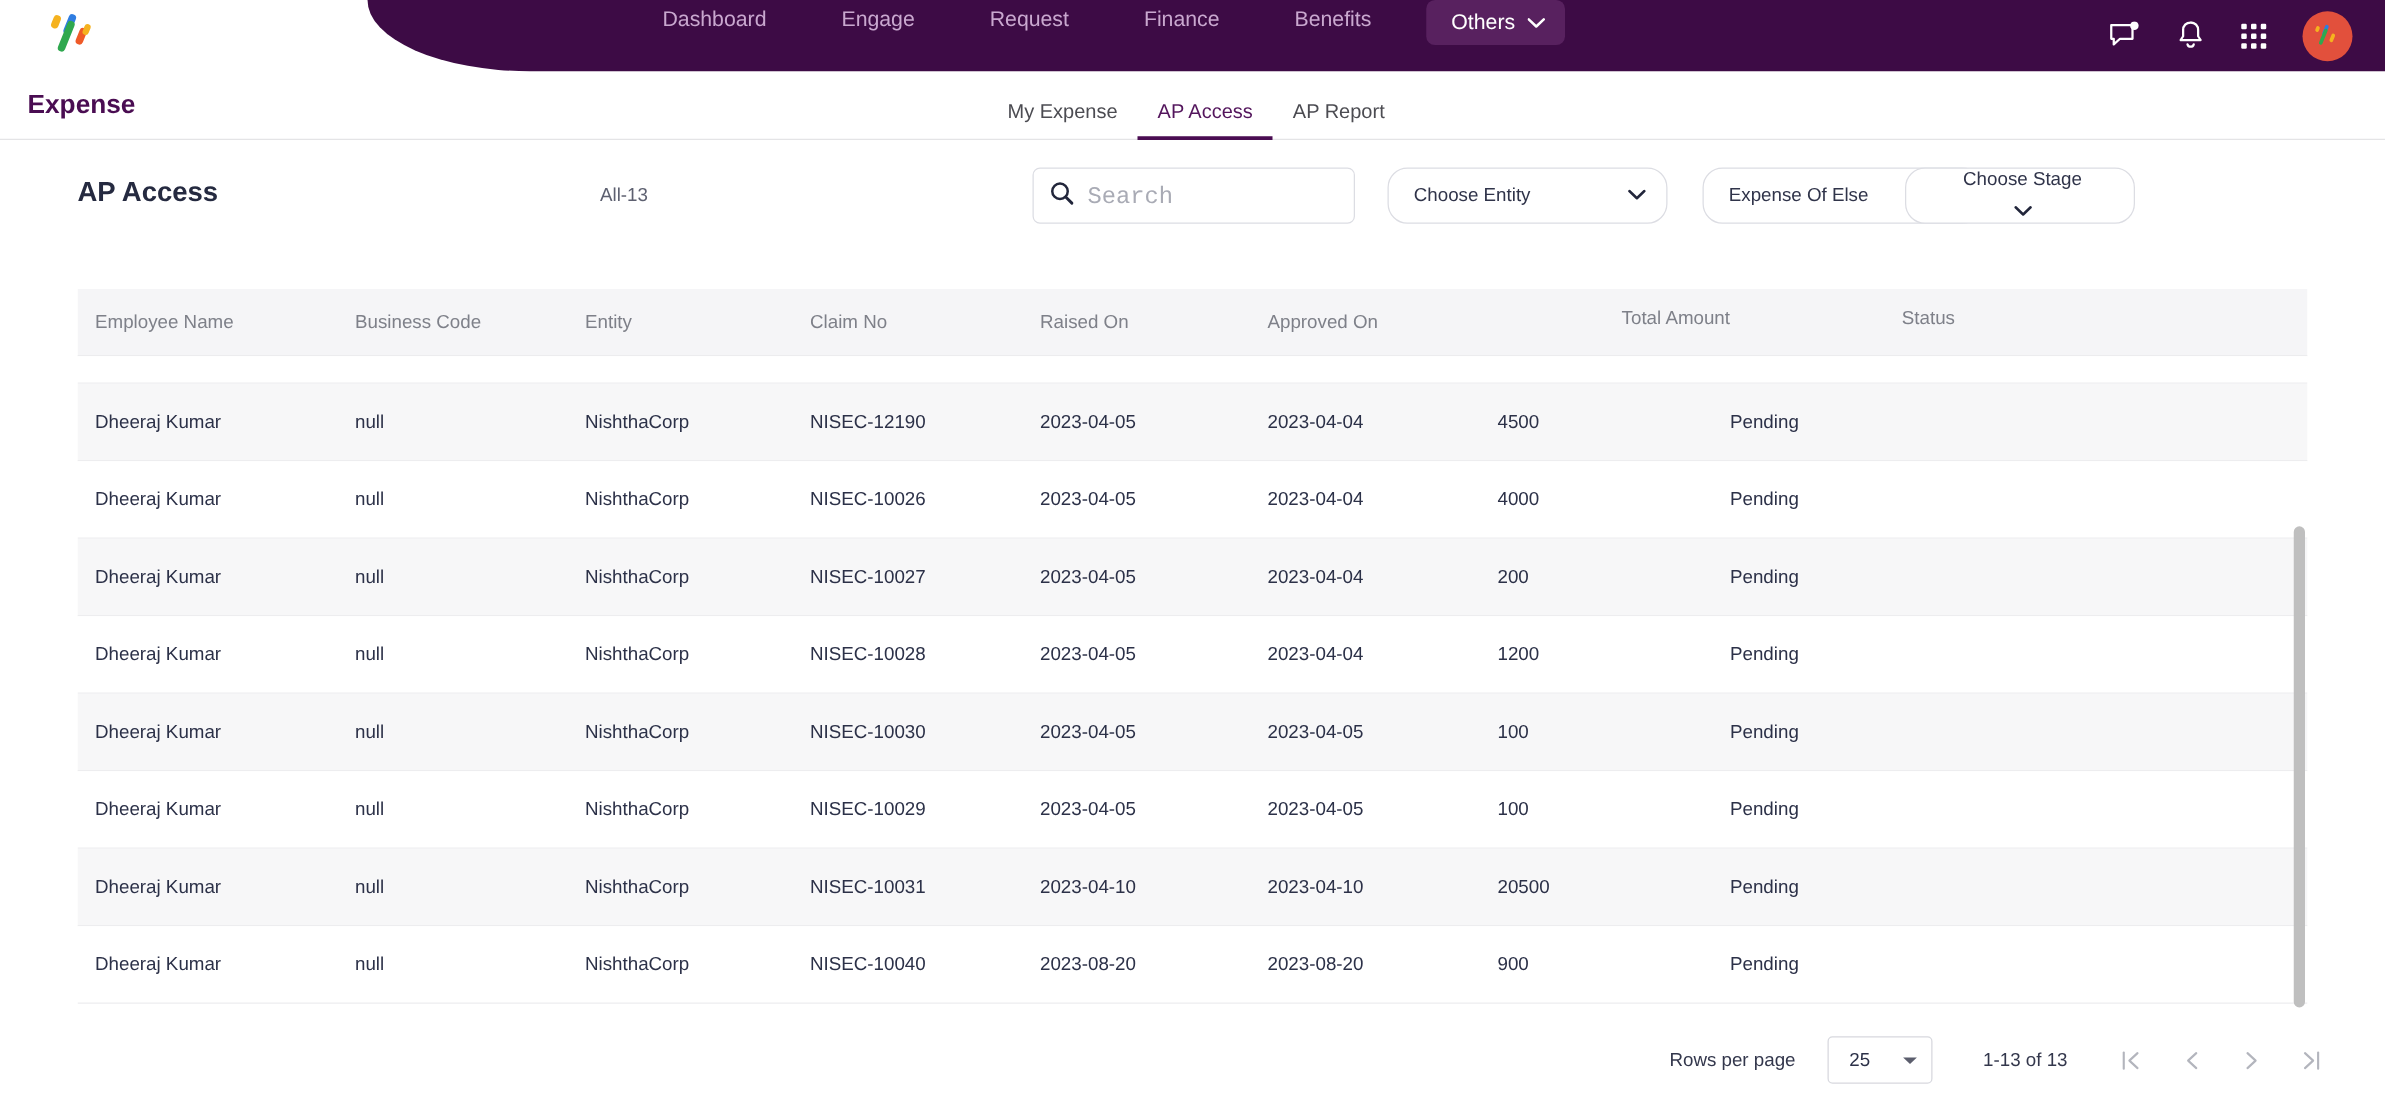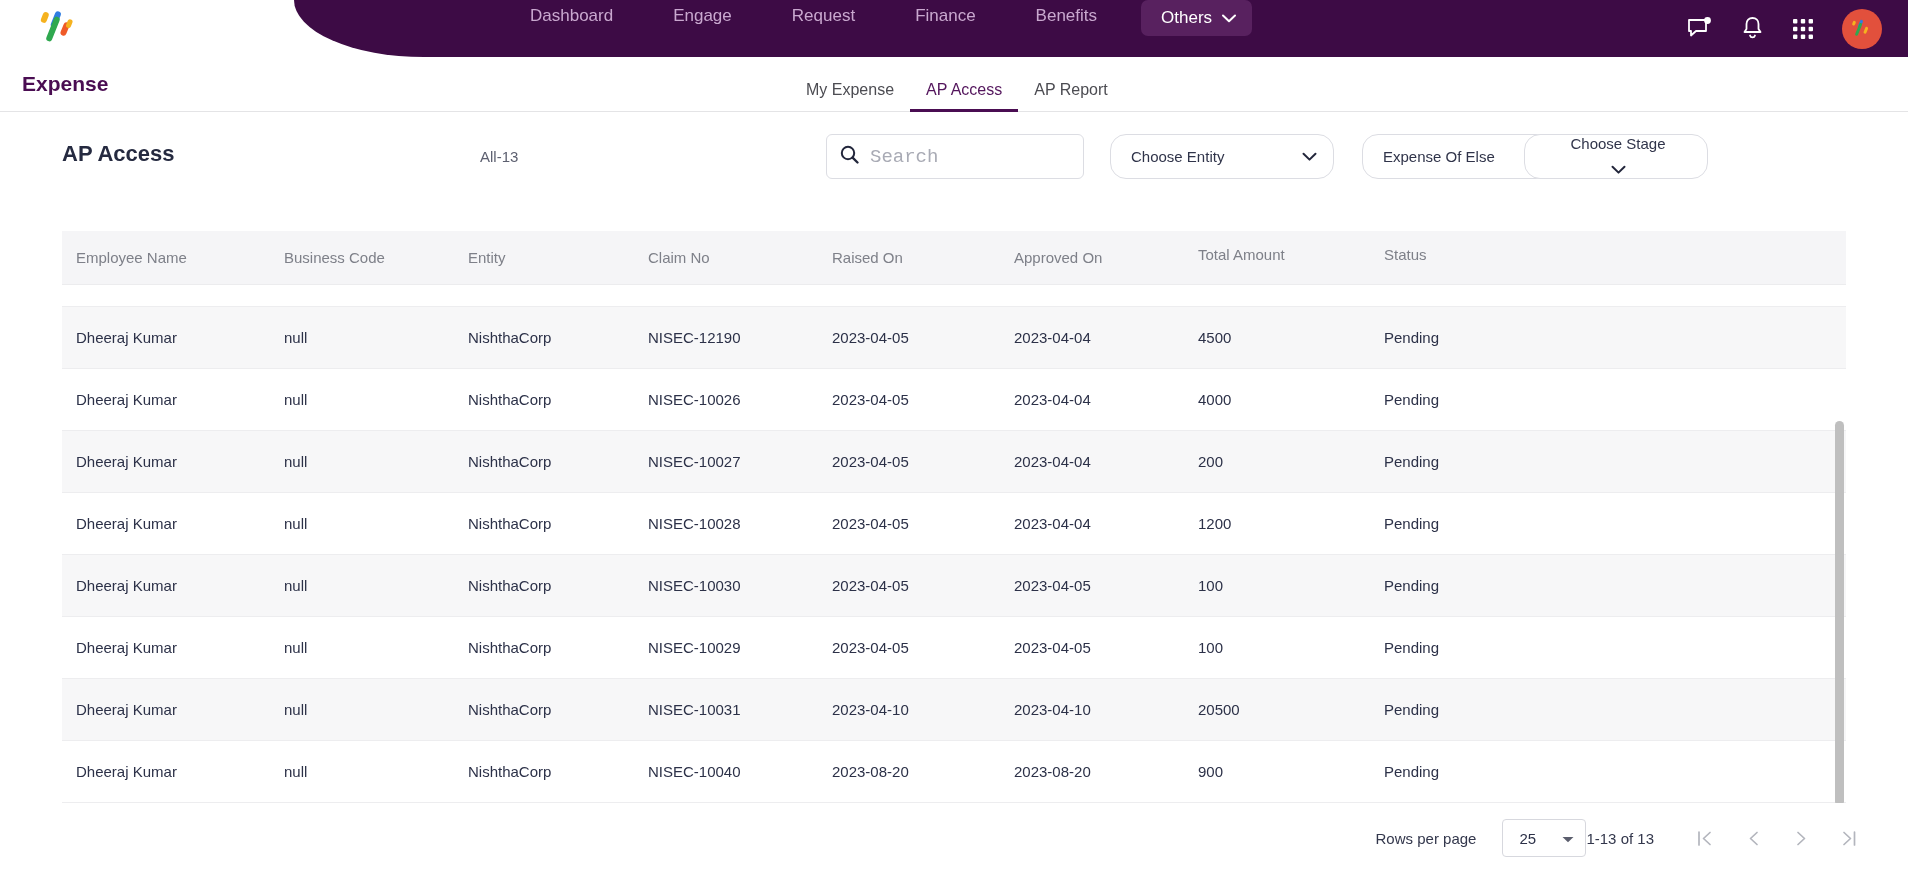--- a/index.html
+++ b/index.html
@@ -172,48 +172,48 @@
   }
   
   .c0 { width: 222px; padding-left: 14px; }
   .c1 { width: 184px; }
   .c2 { width: 180px; }
   .c3 { width: 184px; }
   .c4 { width: 182px; }
   .c5 { width: 184px; }
   .c6 { width: 186px; }
   .c7 { width: 180px; }
-  .th.c6, .th.c7 { position: relative; top: -3px; }
+  .th.c6, .th.c7 { position: relative; top: -3px; text-align: right; }
 
   .spacer-row { height: 22px; background: #fff; border-bottom: 1px solid #ededef; }
 
   .vscroll {
     position: absolute;
     right: 2px; top: 190px;
     width: 9px; height: 385px;
     background: #bfbfbf; border-radius: 5px;
   }
 
   
   .pagination {
     position: absolute;
-    left: 0; right: 0; bottom: 10px;
+    left: 0; right: 0; bottom: 0;
     height: 70px;
     display: flex; align-items: center; justify-content: flex-end;
     padding-right: 46px; gap: 0;
     background: #fff;
   }
   .rpp-label { font-size: 15px; color: #33374c; margin-right: 26px; }
   .rpp-select {
     width: 84px; height: 38px;
     border: 1px solid #d7d8de; border-radius: 4px;
     display: flex; align-items: center; justify-content: space-between;
     padding: 0 10px 0 16px;
     font-size: 15px; color: #2c3148;
-    cursor: pointer; 
+    cursor: pointer; margin-right: 40px;
   }
   .range-label { font-size: 15px; color: #33374c; margin-right: 38px; }
   .pager-btns { display: flex; align-items: center; gap: 22px; }
   .pager-btn {
     width: 26px; height: 26px;
     display: flex; align-items: center; justify-content: center;
     cursor: pointer; color: #b3b5bd;
     font-size: 20px;
   }
   .caret { display: inline-block; }

